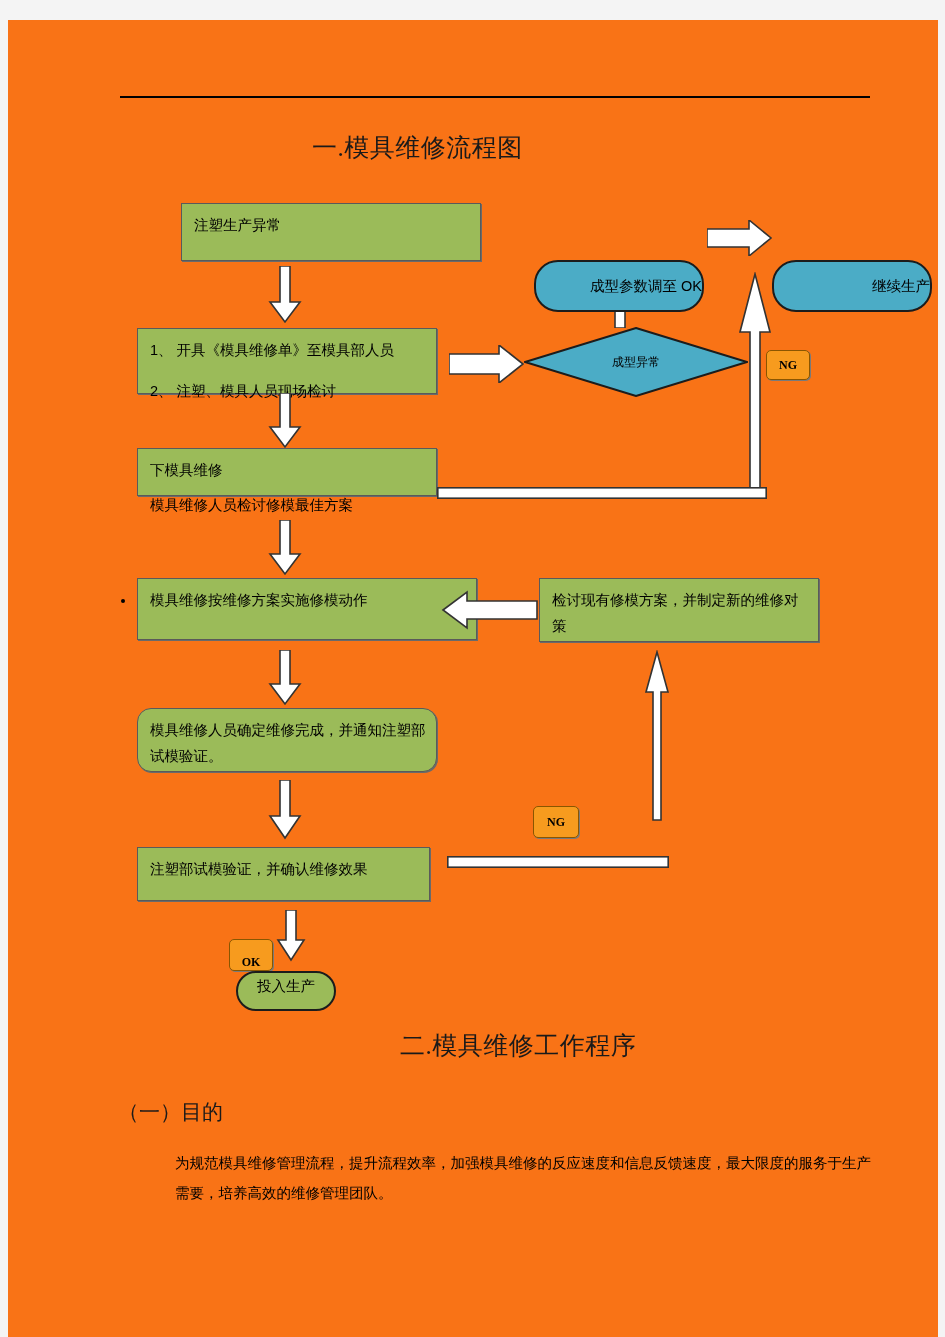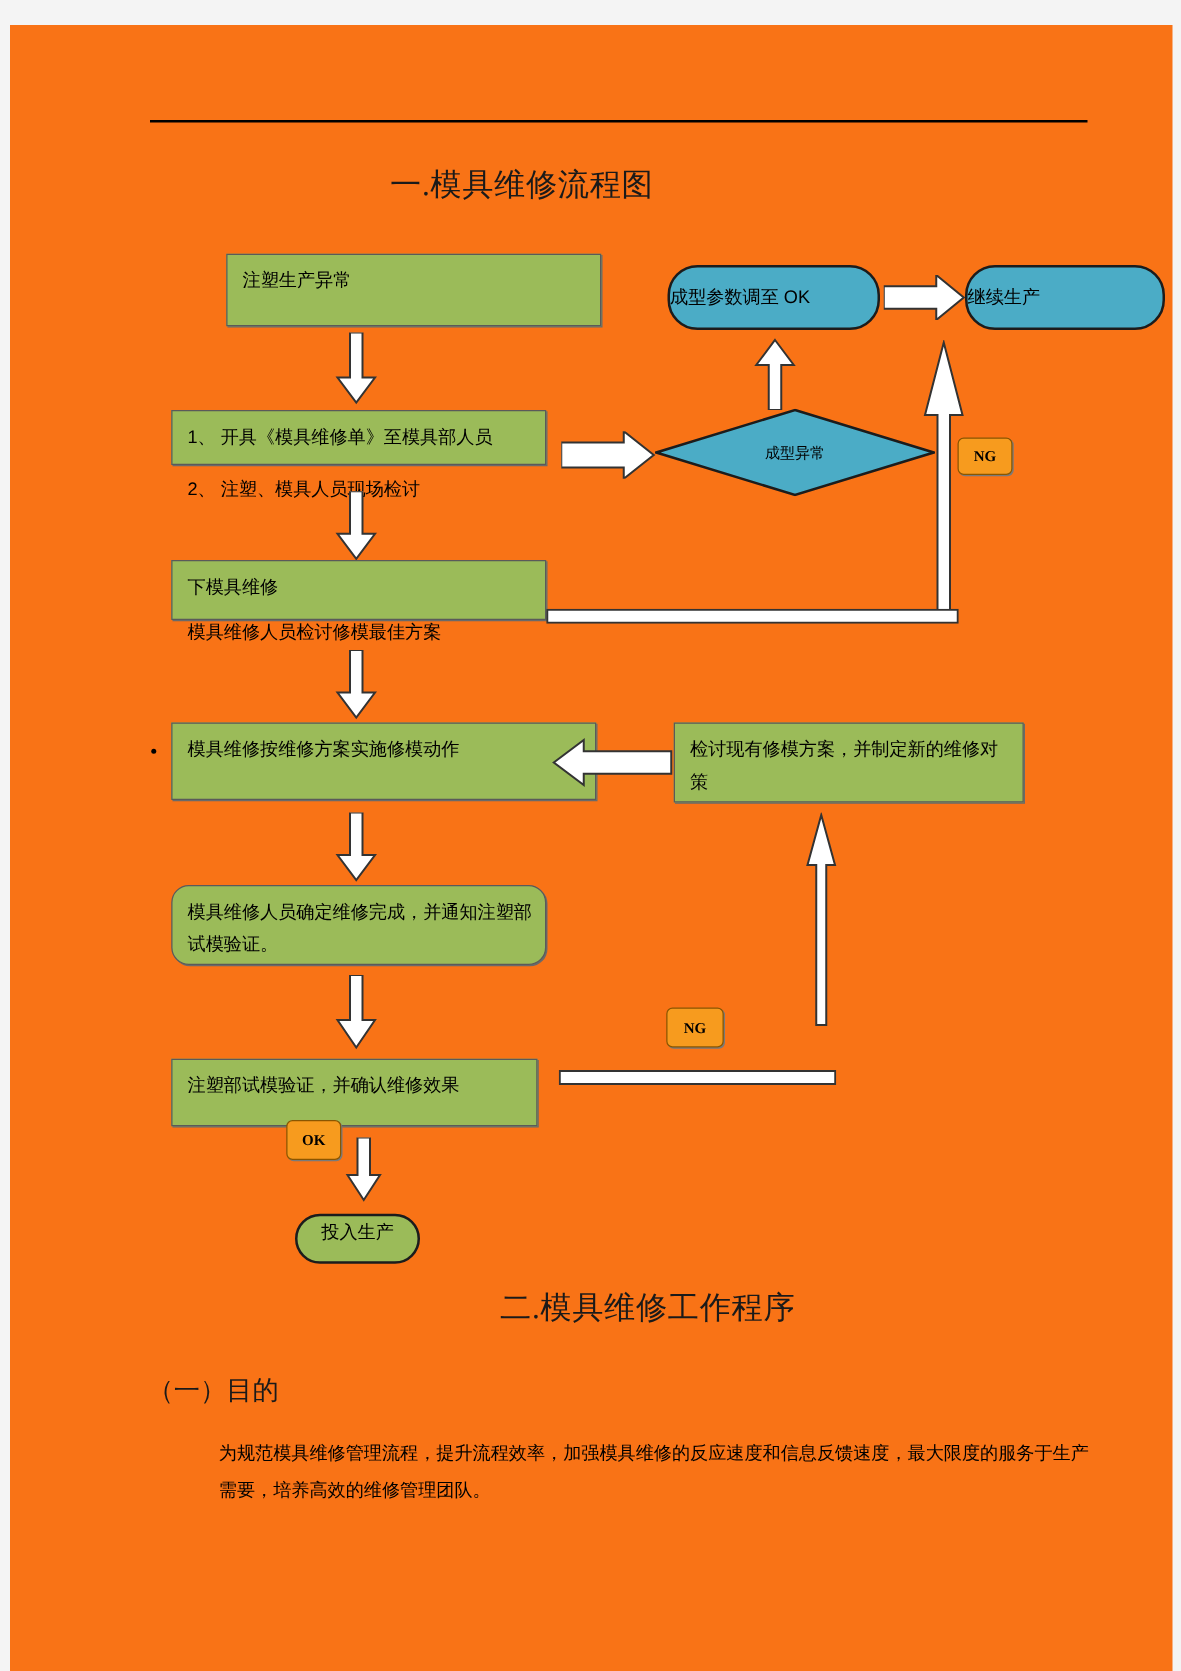--- a/index.html
+++ b/index.html
@@ -89,22 +89,23 @@
     border: 1px solid #5a5a5a;
     box-shadow: 1px 1px 0 #6a6a6a;
     padding: 8px 10px 0 12px;
   }
   .pill {
     background: #4bacc6;
     border: 2px solid #1c1c1c;
     border-radius: 24px;
     display: flex;
     align-items: center;
-    justify-content: flex-start;
+    justify-content: flex-end;
     padding: 0;
+    margin-top: 48px;
   }
   .pill-green {
     background: #9bbb59;
     border: 2px solid #1c1c1c;
     border-radius: 24px;
     display: flex;
     justify-content: center;
     padding: 0;
   }
   .diamond {
@@ -161,21 +162,21 @@
   <div class="node rect" style="left:137px; top:203px; width:300px; height:58px;margin-left:44px;">
     <span>注塑生产异常</span>
   </div>
 
   <div class="connector" style="left:268px; top:266px;">
     <svg width="34" height="58" viewBox="0 0 34 58">
       <path d="M12 0 L22 0 L22 36 L32 36 L17 56 L2 36 L12 36 Z" fill="#ffffff" stroke="#333333" stroke-width="1.6"></path>
     </svg>
   </div>
 
-  <div class="node rect" style="left:137px; top:328px; width:300px; height:44px;">
+  <div class="node rect" style="left:137px; top:328px; width:300px; height:66px;">
     <span>1、 开具《模具维修单》至模具部人员</span>
   </div>
   <div class="overflow-text" style="left:150px; top:382px;">
     <span>2、 注塑、模具人员现场检讨</span>
   </div>
 
   <div class="connector" style="left:449px; top:345px;">
     <svg width="76" height="38" viewBox="0 0 76 38">
       <path d="M0 9 L50 9 L50 0 L74 19 L50 38 L50 29 L0 29 Z" fill="#ffffff" stroke="#333333" stroke-width="1.6"></path>
     </svg>
@@ -288,21 +289,21 @@
   <div class="node rect" style="left:137px; top:847px; width:293px; height:54px;">
     <span>注塑部试模验证，并确认维修效果</span>
   </div>
 
   <div class="connector" style="left:447px; top:856px;">
     <svg width="222" height="12" viewBox="0 0 222 12">
       <rect x="0.8" y="0.8" width="220.4" height="10.4" fill="#ffffff" stroke="#333333" stroke-width="1.6"></rect>
     </svg>
   </div>
 
-  <div class="badge" style="left:229px; top:896px; width:42px; height:30px;">
+  <div class="badge" style="left:229px; top:939px; width:42px; height:30px;align-items:flex-end;">
     <span>OK</span>
   </div>
 
   <div class="connector" style="left:276px; top:910px;">
     <svg width="30" height="52" viewBox="0 0 30 52">
       <path d="M10 0 L20 0 L20 30 L28 30 L15 50 L2 30 L10 30 Z" fill="#ffffff" stroke="#333333" stroke-width="1.6"></path>
     </svg>
   </div>
 
   <div class="node pill-green" style="left:236px; top:971px; width:100px; height:40px;">

